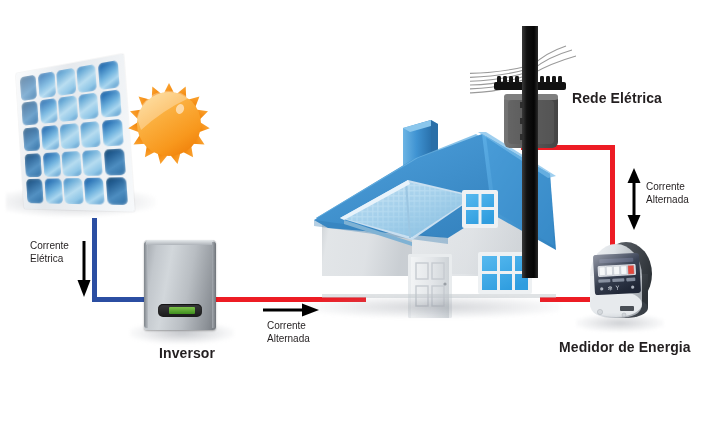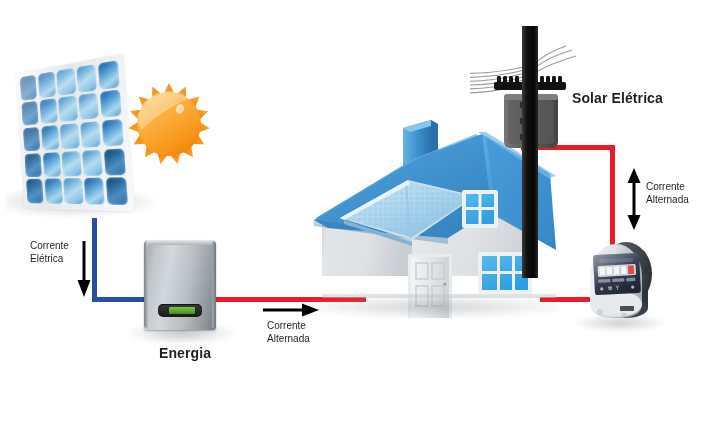--- a/index.html
+++ b/index.html
@@ -503,24 +503,25 @@
     <polygon points="57,8 40,1.5 40,14.5" fill="#000000"></polygon>
   </svg>
 
   <svg class="arrow-svg" style="left:626px; top:168px;" width="16" height="62" viewBox="0 0 16 62" xmlns="http://www.w3.org/2000/svg">
     <line x1="8" y1="12" x2="8" y2="50" stroke="#000000" stroke-width="3"></line>
     <polygon points="8,0 1.5,15 14.5,15" fill="#000000"></polygon>
     <polygon points="8,62 1.5,47 14.5,47" fill="#000000"></polygon>
   </svg>
 
 
-  <div class="label-main" style="left:159px; top:345px;">Energia</div>
-
-  <div class="label-main" style="left:572px; top:90px;">Solar Elétrica</div>
-
+  <div class="label-main" style="left:159px; top:345px;">Inversor</div>
+
+  <div class="label-main" style="left:572px; top:90px;">Rede Elétrica</div>
+
+  <div class="label-main" style="left:559px; top:339px;">Medidor de Energia</div>
 
   <div class="label-small" style="left:30px; top:240px;">
     <span>Corrente</span><br>
     <span>Elétrica</span>
   </div>
 
   <div class="label-small" style="left:267px; top:320px;">
     <span>Corrente</span><br>
     <span>Alternada</span>
   </div>

